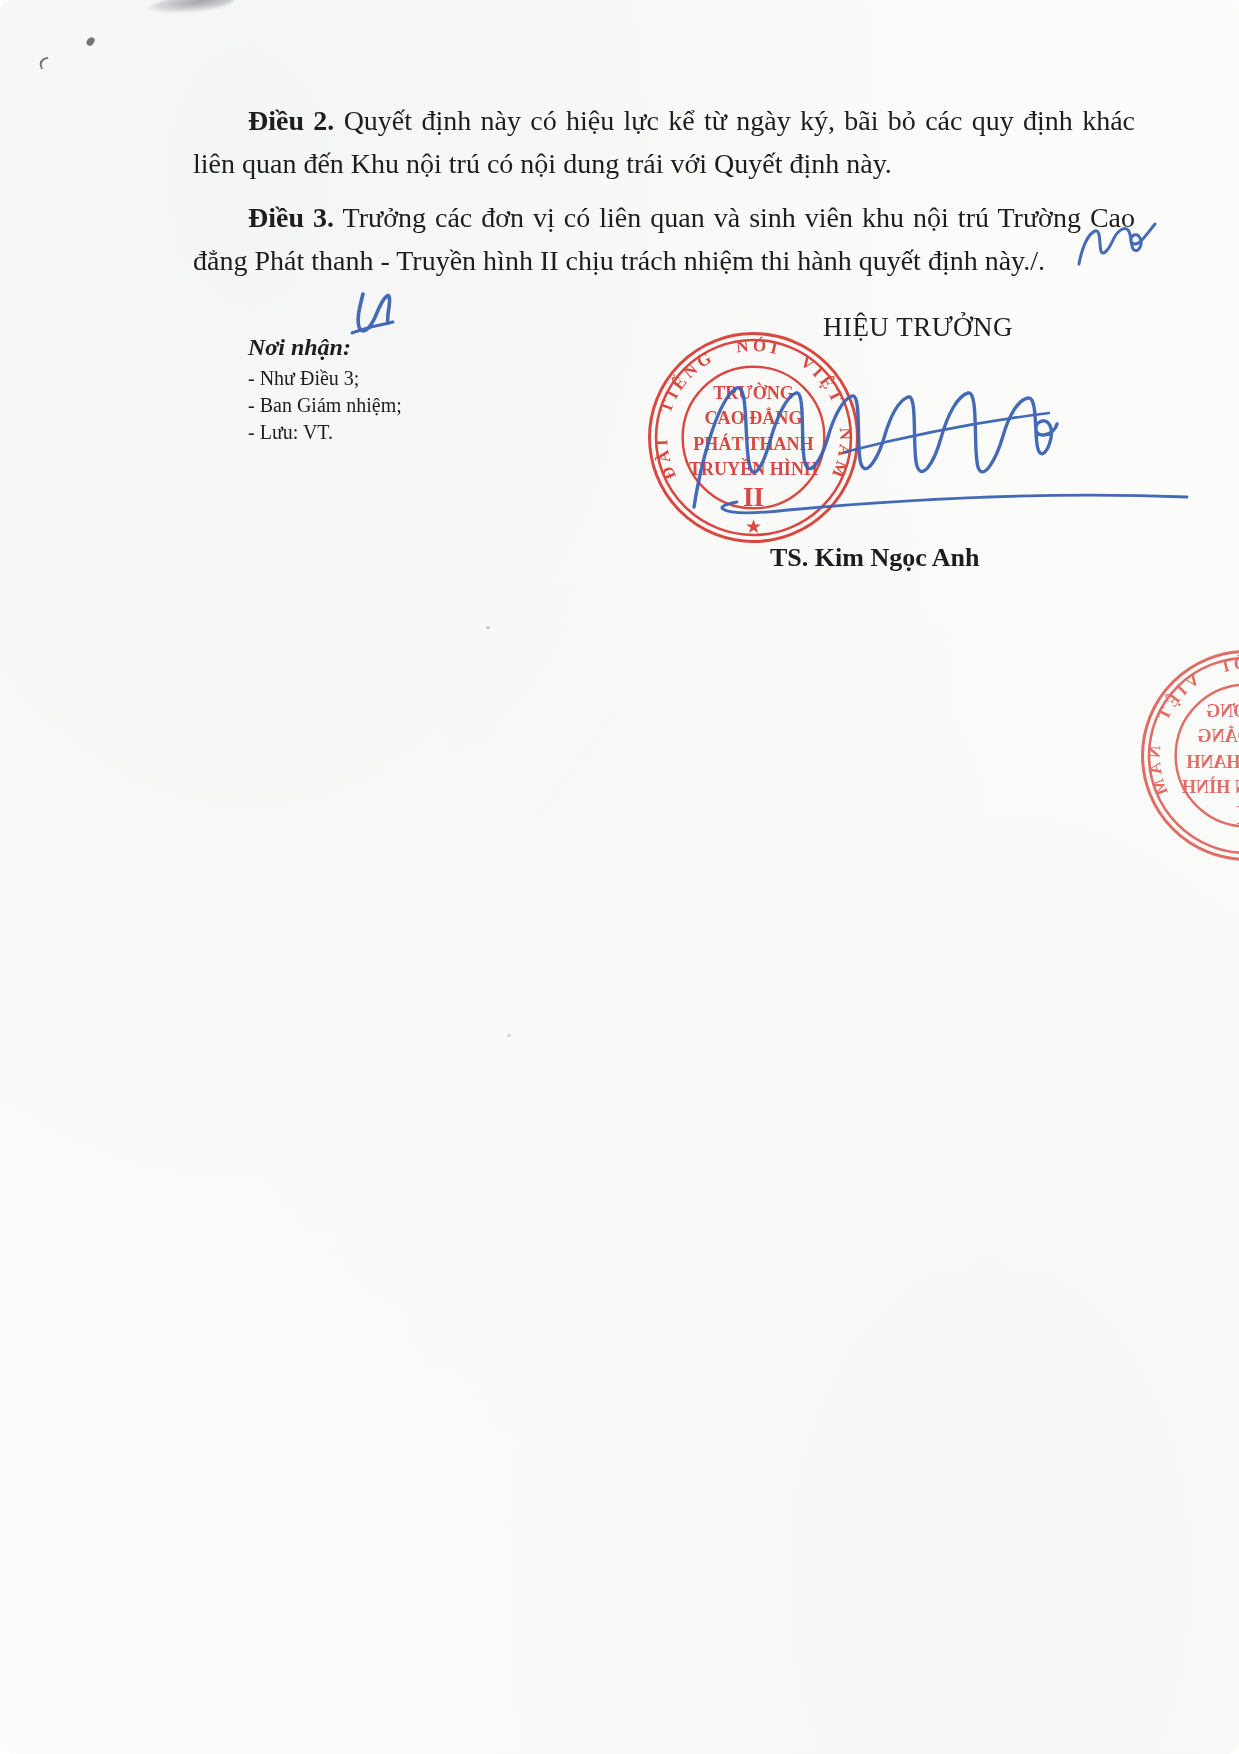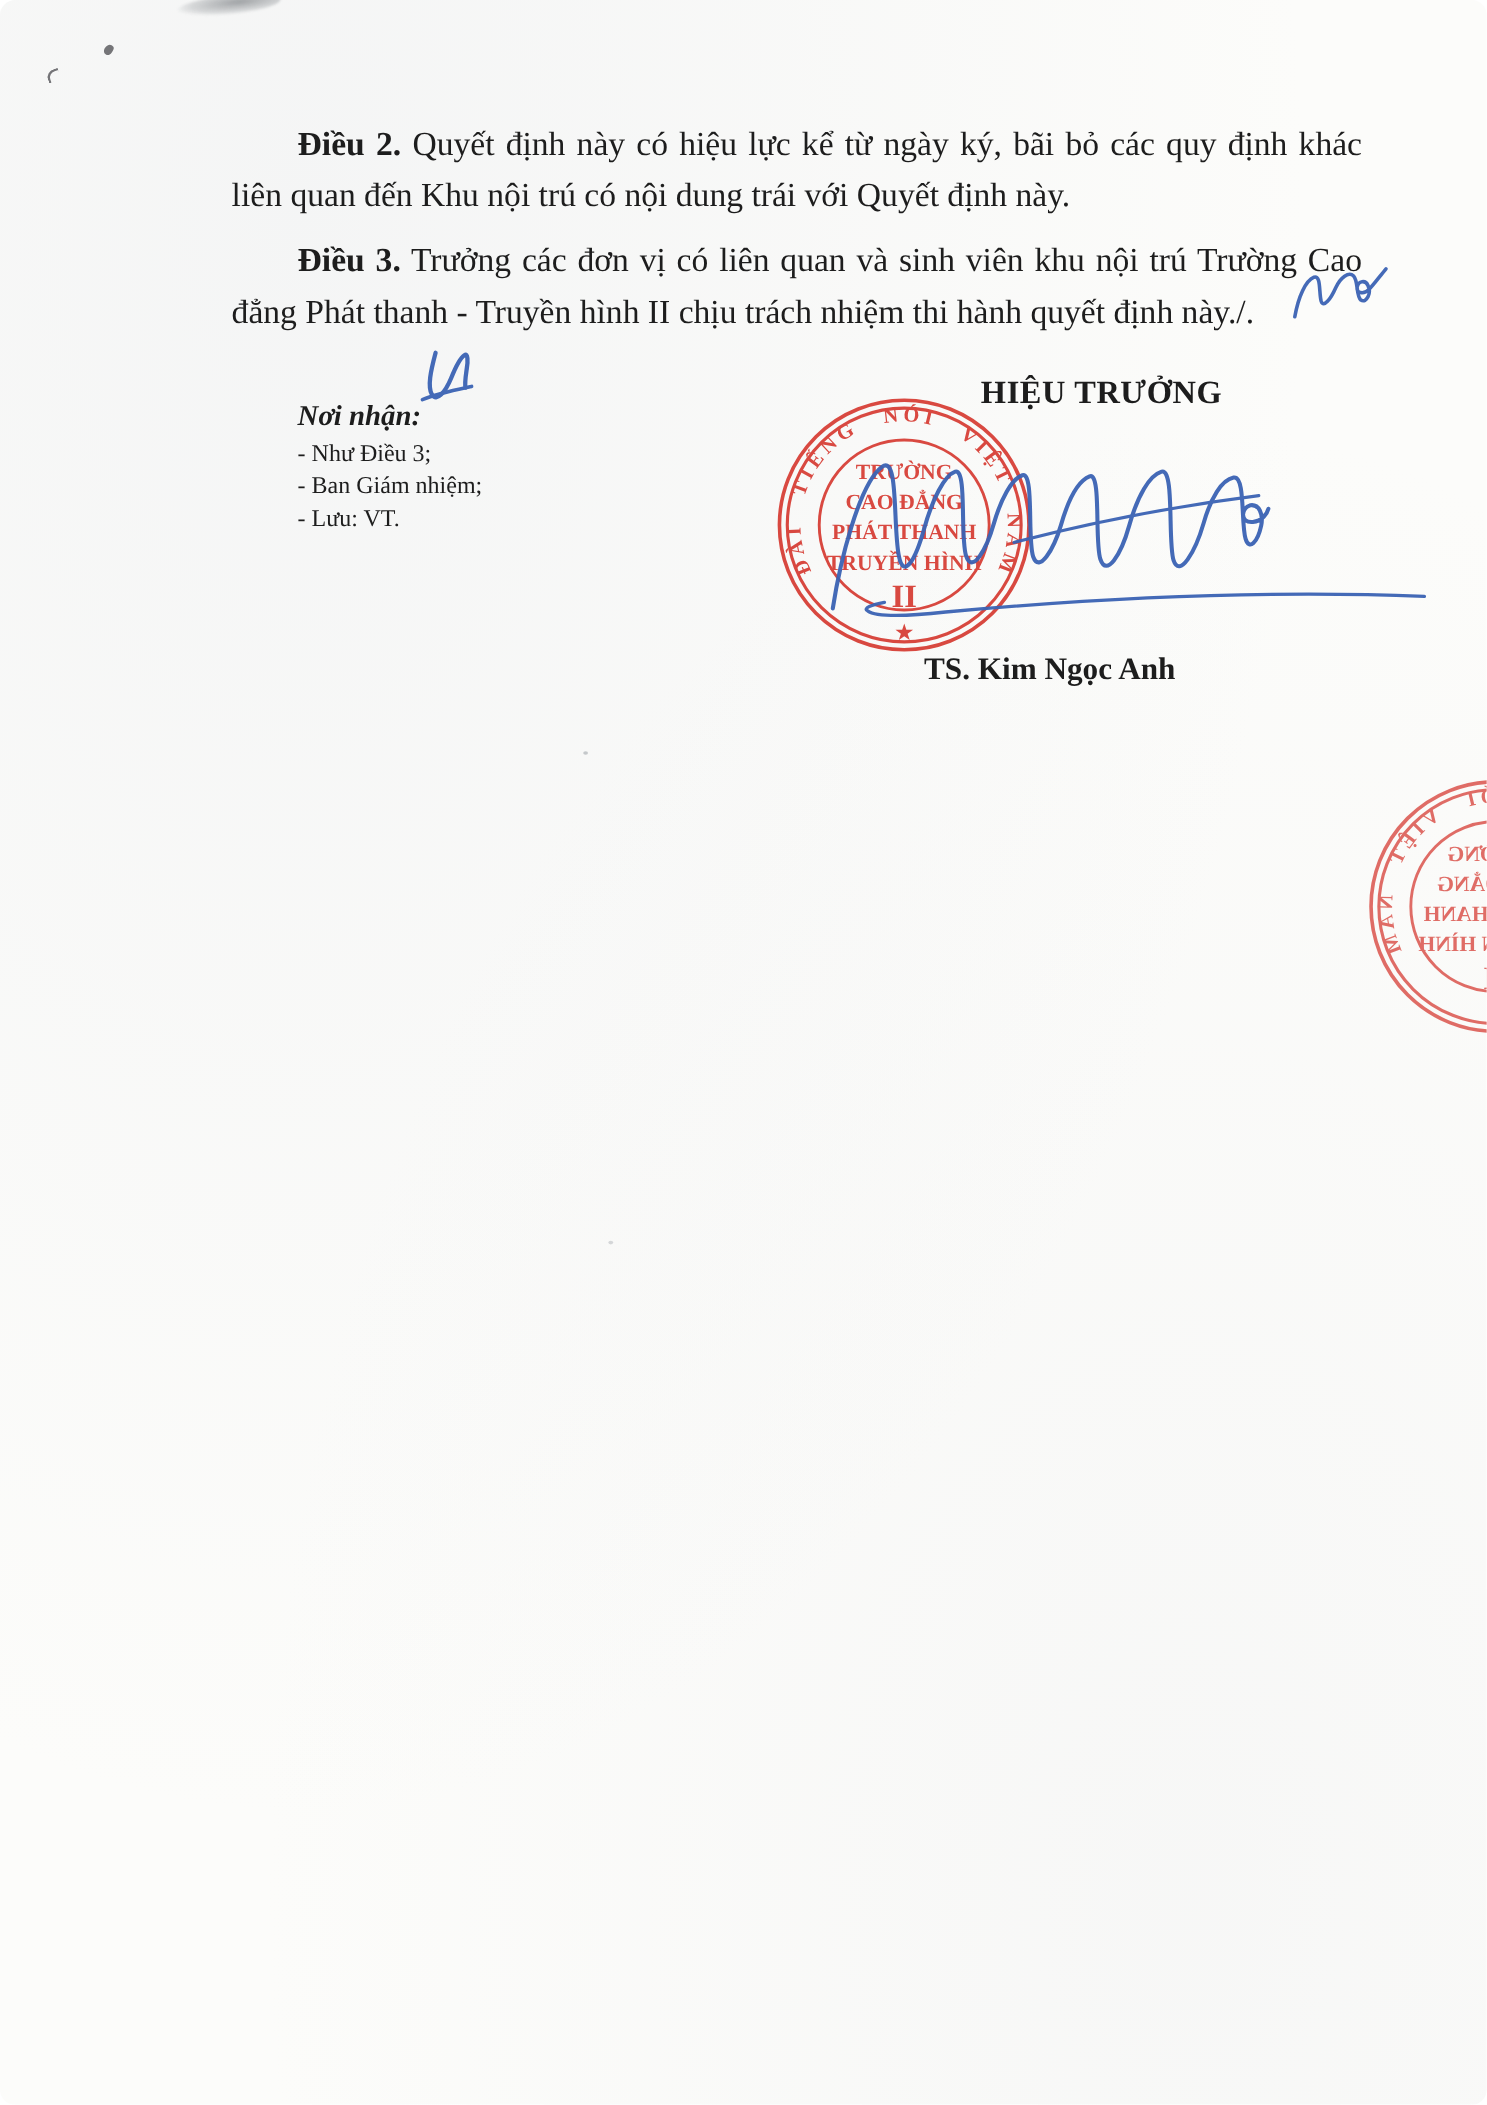--- a/index.html
+++ b/index.html
@@ -18,21 +18,21 @@
     font-size:28px;line-height:43px;text-align:justify;
   }
   .articles p{margin:0;text-indent:55px;}
   .articles p.second{margin-top:11px;}
   .art-label{font-weight:bold;}
   .recipients{position:absolute;left:248px;top:305px;margin-top:29px;}
   .recipients-header{font-size:24px;font-weight:bold;font-style:italic;}
   .recipient-list{margin-top:4px;font-size:20px;line-height:27px;}
   .sig-title{
     position:absolute;left:768px;top:312px;width:300px;
-    text-align:center;font-weight:bold;font-size:27px;letter-spacing:.5px;
+    text-align:center;font-weight:normal;font-size:27px;letter-spacing:.5px;
   }
   .signer{
     position:absolute;left:770px;top:543px;width:306px;
     text-align:left;font-weight:bold;font-size:26px;
   }
   .stamp-svg{position:absolute;left:643px;top:327px;}
   .stamp-offset{
     position:absolute;left:1136px;top:645px;
     transform:scaleX(-1);opacity:.8;
   }

